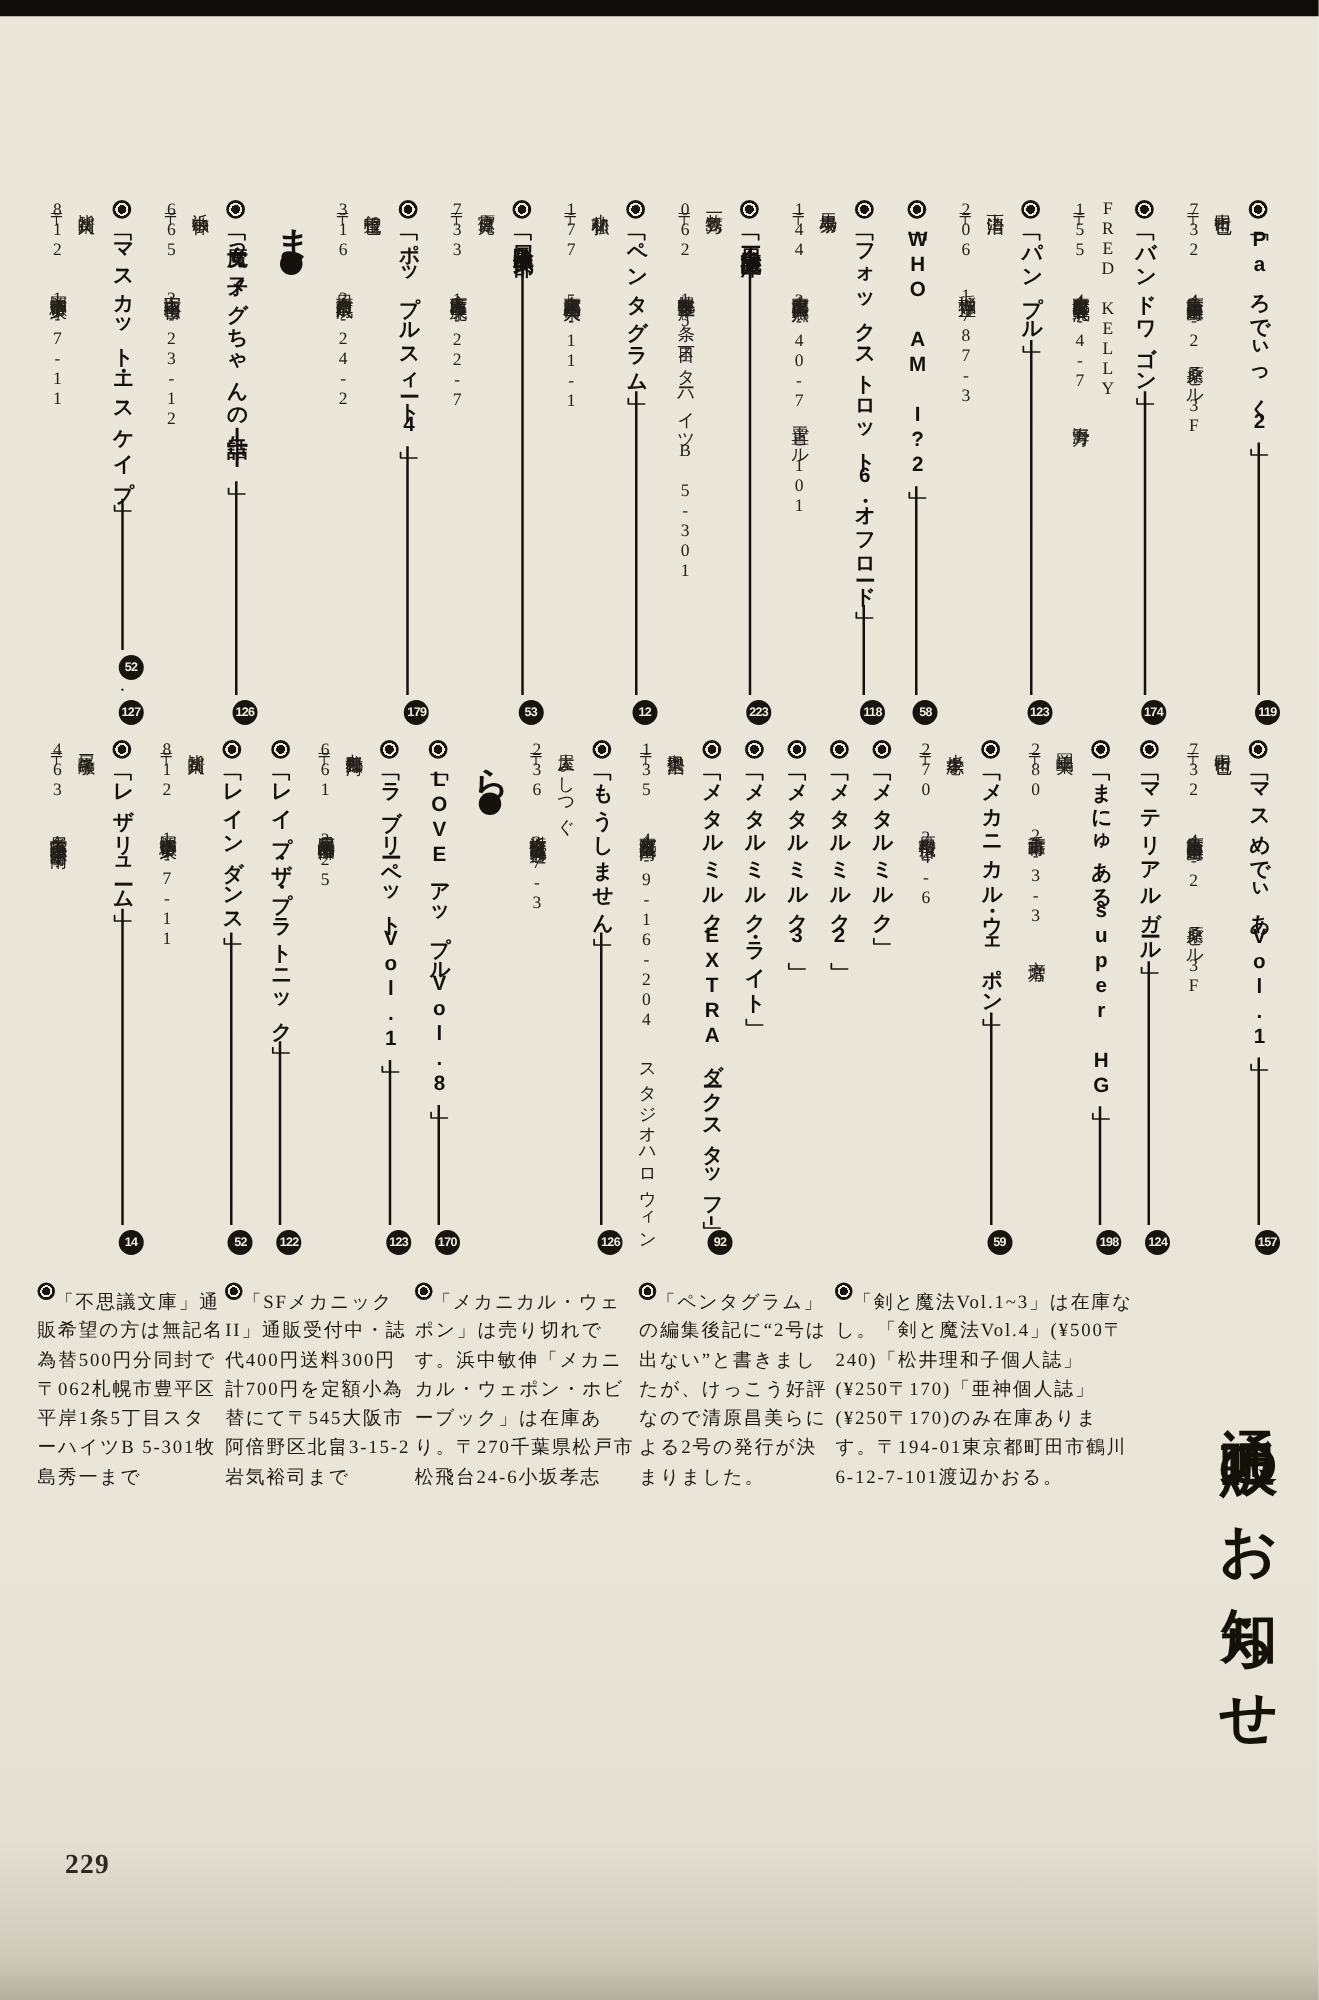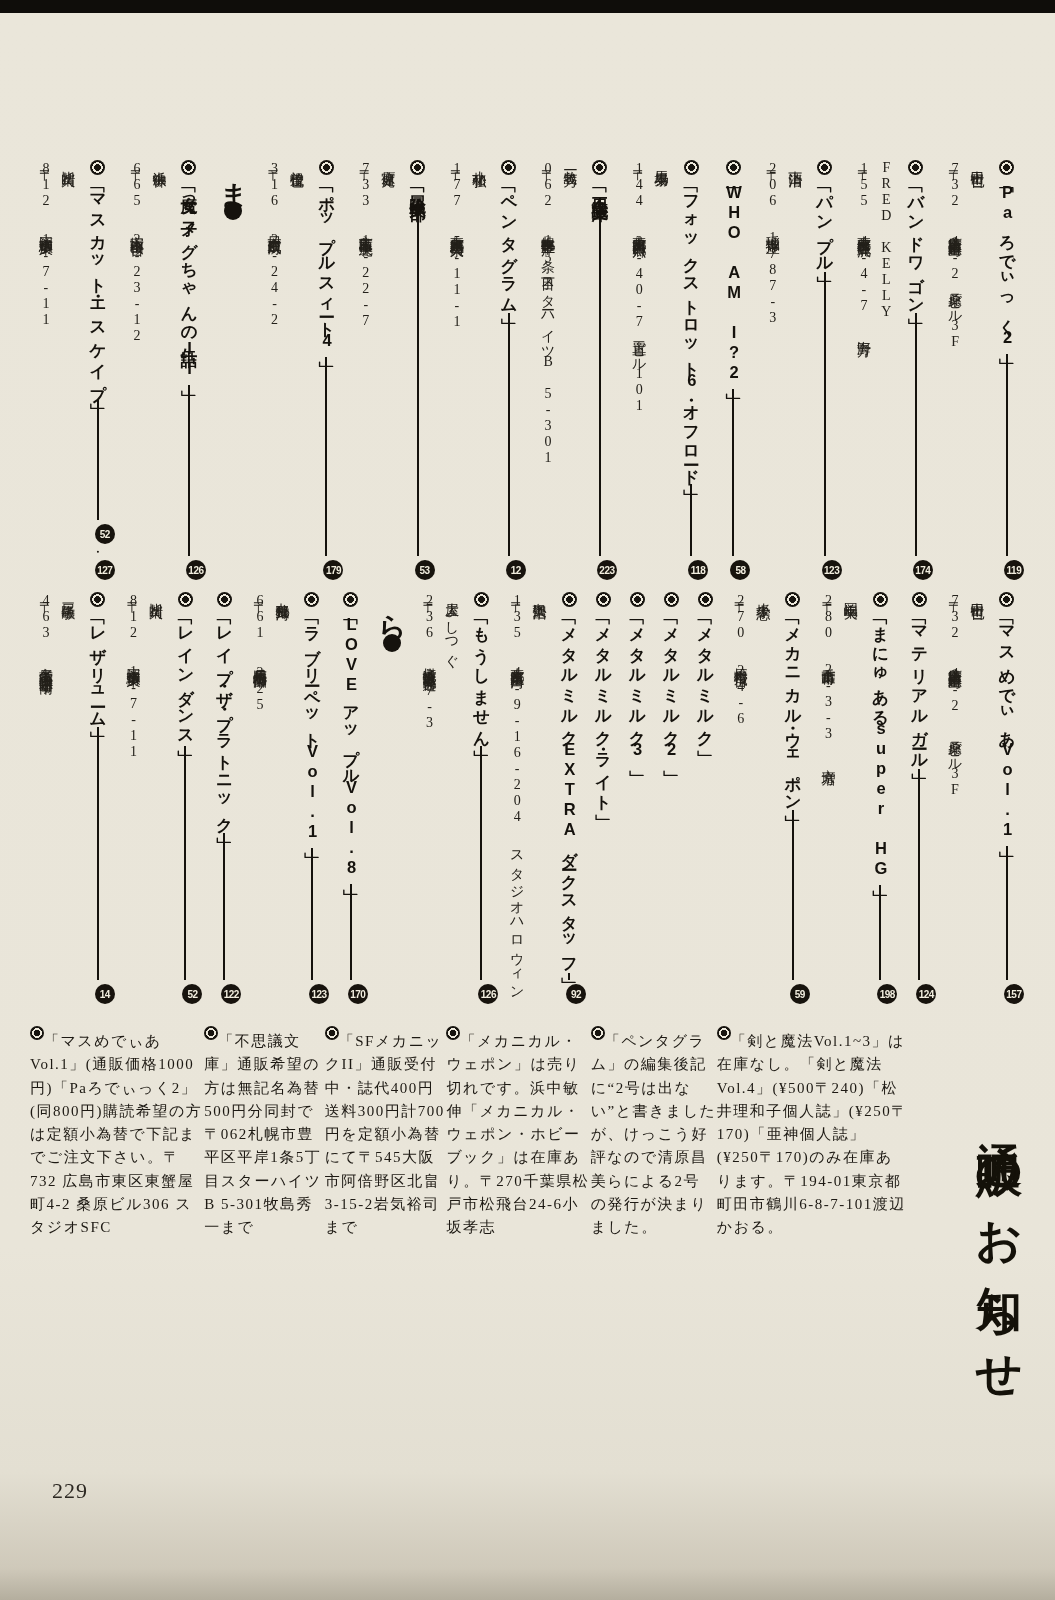--- a/index.html
+++ b/index.html
@@ -65,21 +65,21 @@
   .notice {
     height:100%; font-size:15px; line-height:1.55; letter-spacing:1.5px; color:#1d1913;
     font-family:"Liberation Serif", serif;
   }
   .notice-bullet {
     display:inline-block; width:14px; height:14px; border-radius:50%; margin-bottom:6px;
     background: radial-gradient(circle at 50% 50%, #17140f 0 3.2px, #ece8db 3.2px 4.8px, #17140f 4.8px 100%);
   }
   .page-num {
     position:absolute; left:52px; top:1478px;
-    font-size:22px; color:#2c2822; font-family:"Liberation Serif", serif; letter-spacing:1px;
+    font-size:22px; color:#2c2822; font-family:"Liberation Serif", serif; letter-spacing:1px;font-weight:bold;
   }
 </style>
 </head>
 <body>
 
 <div class="page">
   <div class="top-bar"></div>
 
   <div class="band band-1">
       <div class="entry">
@@ -356,23 +356,22 @@
         <div class="info vtext">
           <span class="author">三尾隆敏</span>
           <span class="addr">〒463 名古屋市守山区大字守山字町南7</span>
         </div>
       </div>
     </div>
 
   <div class="notice-band">
     <div class="big-title vtext">通販のお知らせ</div>
     <div class="notice-list">
-        <div class="notice"><span class="notice-bullet"></span><span class="notice-text">「剣と魔法Vol.1~3」は在庫なし。「剣と魔法Vol.4」(¥500〒240)「松井理和子個人誌」(¥250〒170)「亜神個人誌」(¥250〒170)のみ在庫あります。〒194-01東京都町田市鶴川6-8-7-101渡辺かおる。</span></div>
+        <div class="notice"><span class="notice-bullet"></span><span class="notice-text">「剣と魔法Vol.1~3」は在庫なし。「剣と魔法Vol.4」(¥500〒240)「松井理和子個人誌」(¥250〒170)「亜神個人誌」(¥250〒170)のみ在庫あります。〒194-01東京都町田市鶴川6-12-7-101渡辺かおる。</span></div>
         <div class="notice"><span class="notice-bullet"></span><span class="notice-text">「ペンタグラム」の編集後記に“2号は出ない”と書きましたが、けっこう好評なので清原昌美らによる2号の発行が決まりました。</span></div>
         <div class="notice"><span class="notice-bullet"></span><span class="notice-text">「メカニカル・ウェポン」は売り切れです。浜中敏伸「メカニカル・ウェポン・ホビーブック」は在庫あり。〒270千葉県松戸市松飛台24-6小坂孝志</span></div>
         <div class="notice"><span class="notice-bullet"></span><span class="notice-text">「SFメカニックII」通販受付中・誌代400円送料300円計700円を定額小為替にて〒545大阪市阿倍野区北畠3-15-2岩気裕司まで</span></div>
         <div class="notice"><span class="notice-bullet"></span><span class="notice-text">「不思議文庫」通販希望の方は無記名為替500円分同封で〒062札幌市豊平区平岸1条5丁目スターハイツB 5-301牧島秀一まで</span></div>
-        <div class="notice"><span class="notice-bullet"></span><span class="notice-text">「マスめでぃあVol.1」(通販価格1000円)「Paろでぃっく2」(同800円)購読希望の方は定額小為替で下記までご注文下さい。〒732 広島市東区東蟹屋町4-2 桑原ビル306 スタジオSFC</span></div>
       </div>
   </div>
 
   <div class="page-num">229</div>
 </div>
 
 </body></html>

